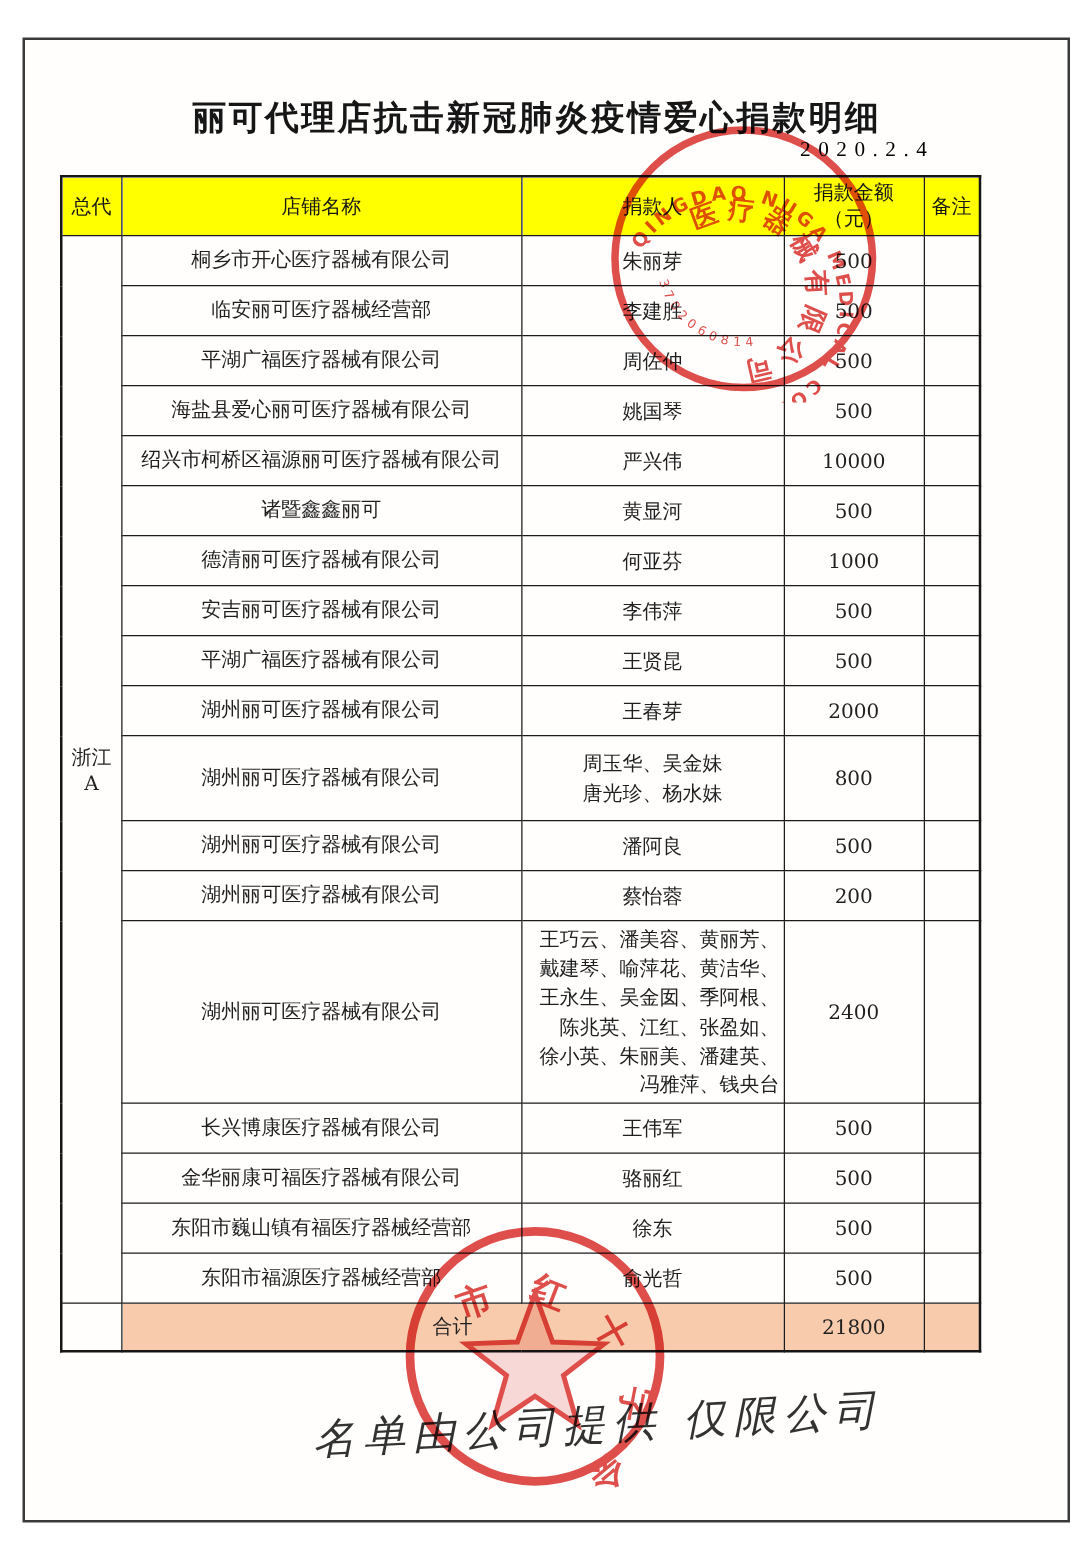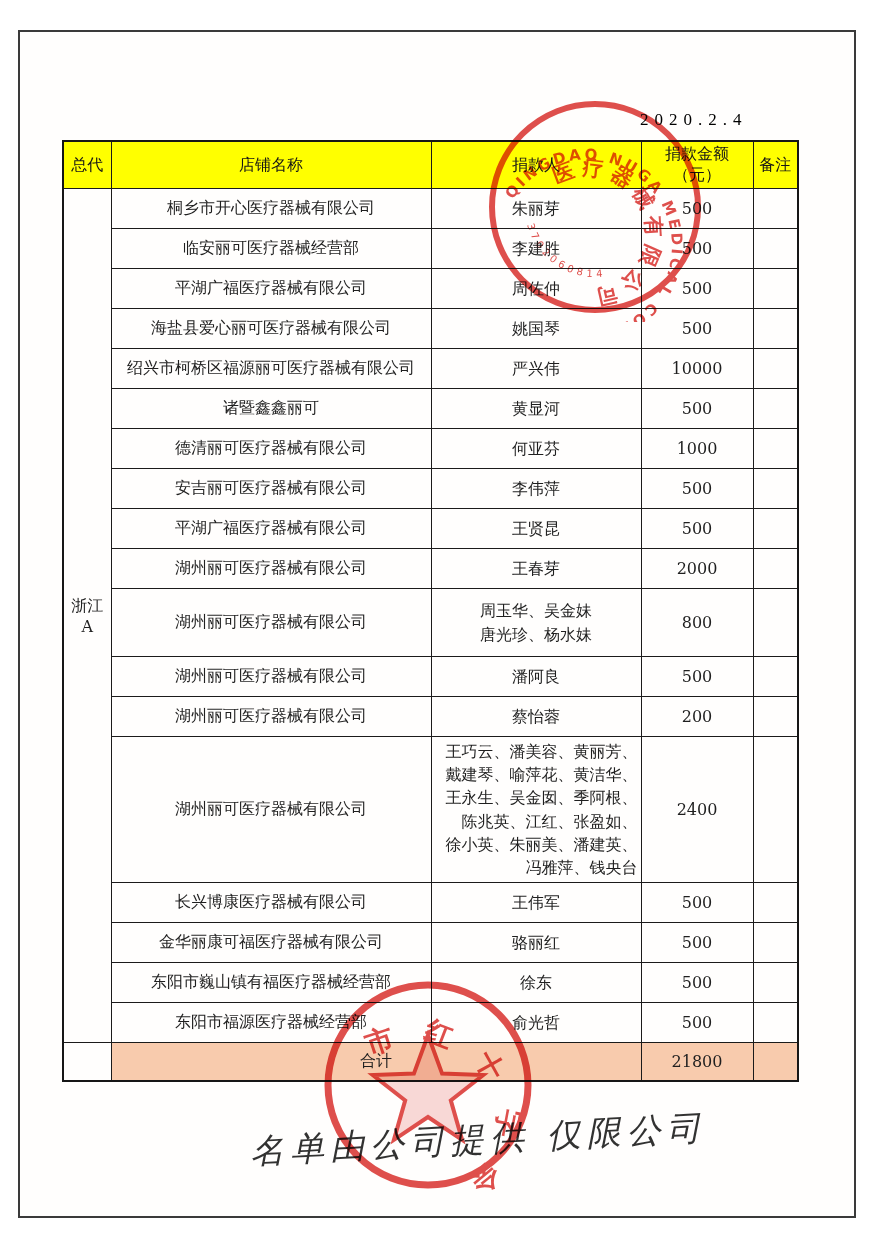--- a/index.html
+++ b/index.html
@@ -23,21 +23,21 @@
     position:absolute; left:62px; top:112px; width:560px; text-align:center;
     font-family:"DejaVu Sans","Liberation Sans",sans-serif;
     font-weight:bold; font-size:15px; color:#222;
   }
   .subtitle-date {
     position:absolute; left:640px; top:110px; width:170px;
     font-family:Liberation Serif, serif;
     font-size:17px; letter-spacing:6px; color:#000000;
   }
   table.donation-table {
-    position:absolute; left:62px; top:140px; width:735px;
+    position:absolute; left:48px; top:140px; width:735px;
     border-collapse:collapse; table-layout:fixed;
     border:2.5px solid #161616;
   }
   .donation-table th, .donation-table td {
     border:1.5px solid #1b1b1b; text-align:center; vertical-align:middle;
     font-size:16px; overflow:hidden; padding:2px 3px;
   }
   .donation-table thead tr { height:35px; }
   .donation-table thead th {
     background:#ffff00; font-weight:normal; font-size:16px; color:#161616;
@@ -67,20 +67,21 @@
   .stamp { position:absolute; pointer-events:none; mix-blend-mode:multiply; opacity:.85; }
   .stamp-top { left:480px; top:92px; }
   .stamp-bottom { left:318px; top:975px; }
 </style>
 </head>
 <body>
 
 <div class="screen">
   <div class="page-frame"></div>
 
+  <div class="doc-title">丽可代理店抗击新冠肺炎疫情爱心捐款明细</div>
   <div class="subtitle-date">2020.2.4</div>
 
   <table class="donation-table">
     <colgroup>
       <col style="width:48px">
         <col style="width:320px">
         <col style="width:210px">
         <col style="width:112px">
         <col style="width:45px">
     </colgroup>

